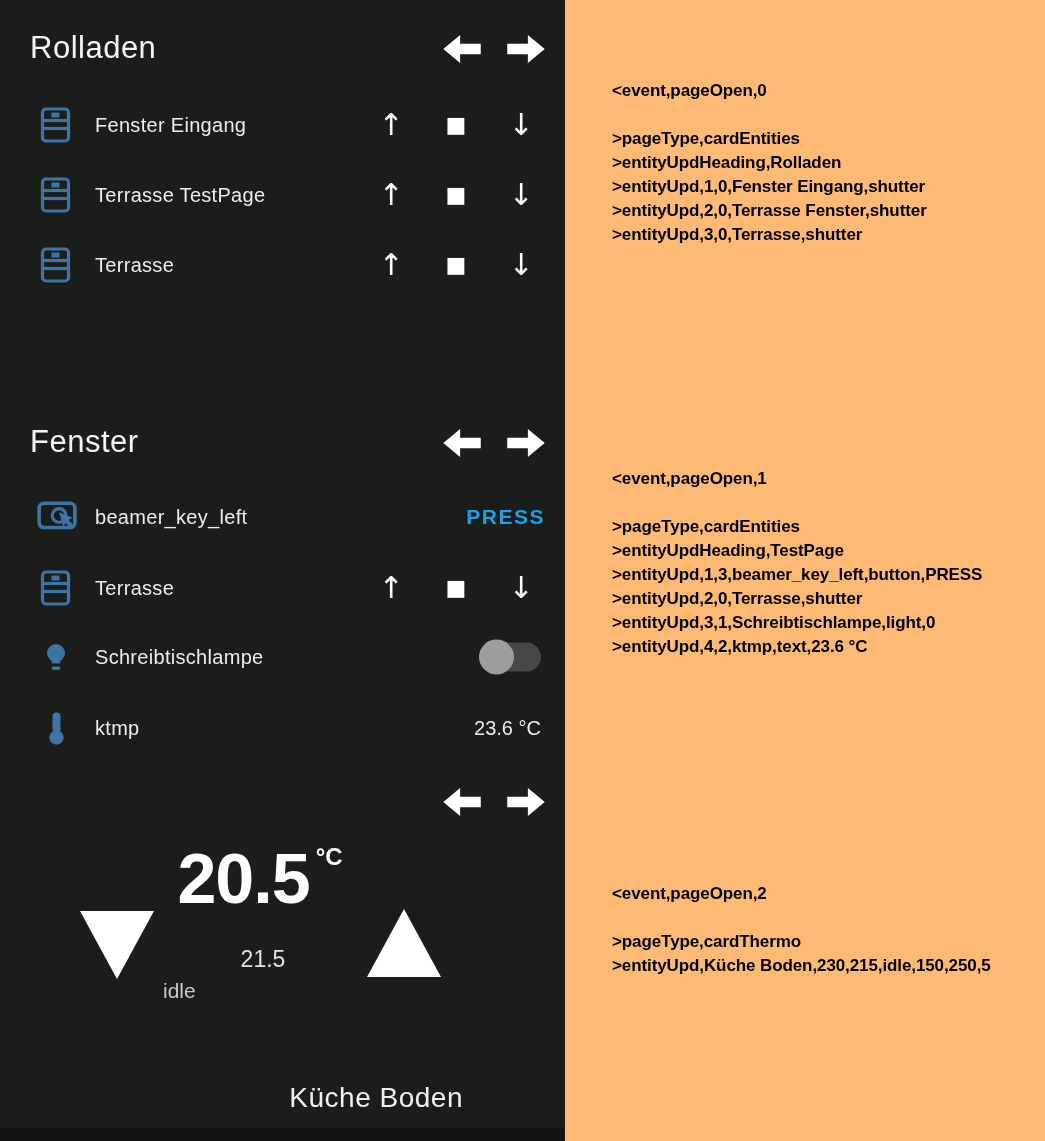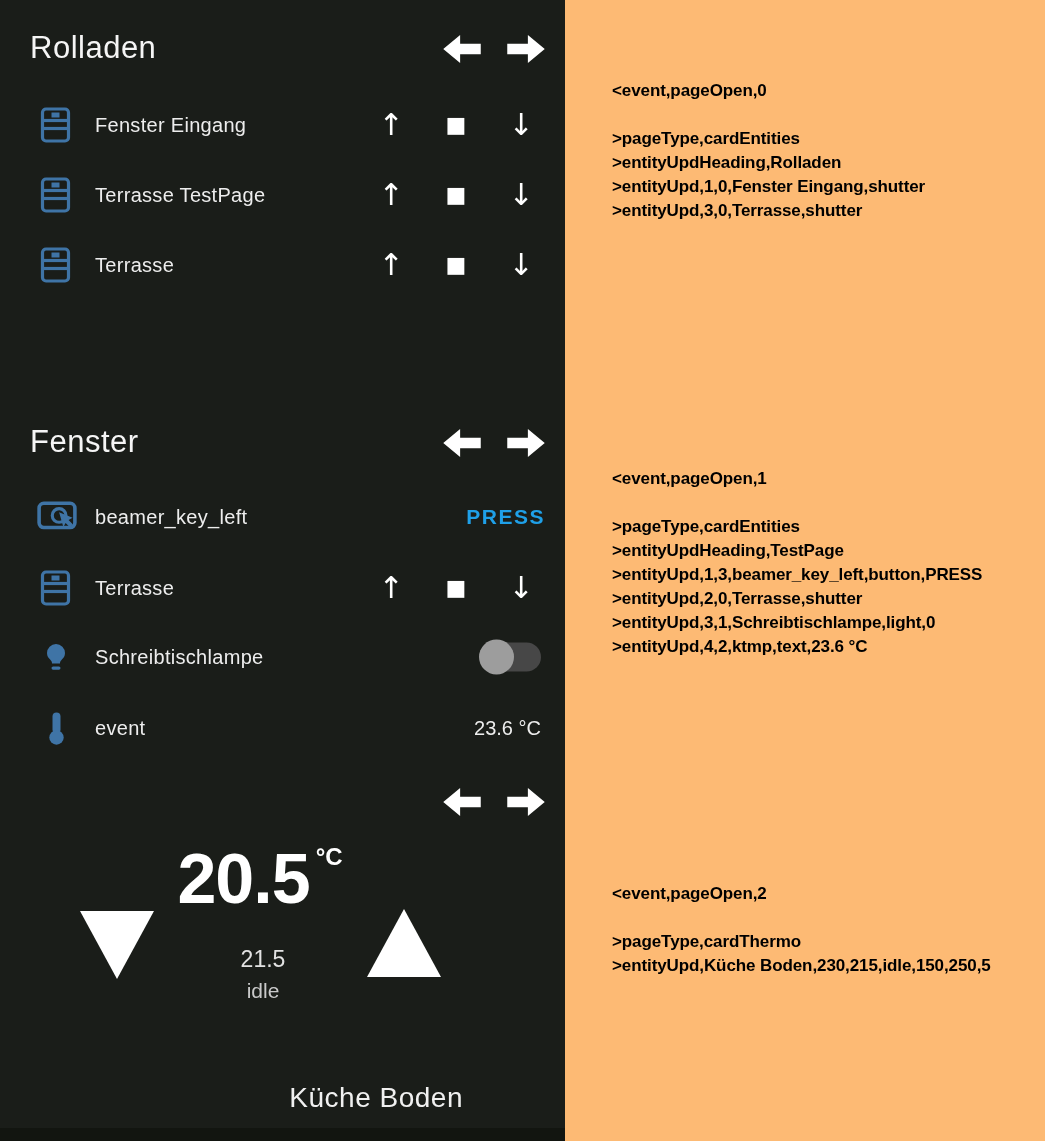--- a/index.html
+++ b/index.html
@@ -61,21 +61,21 @@
     position:absolute;left:90px;top:839px;width:340px;text-align:center;
     white-space:nowrap;color:#ffffff;
   }
   .thermo-temp .cur{font-size:70px;font-weight:700;letter-spacing:-1px;}
   .thermo-temp .unit{font-size:24px;font-weight:700;vertical-align:38px;margin-left:6px;}
   .thermo-setpoint{
     position:absolute;left:163px;top:946px;width:200px;text-align:center;
     font-size:23px;color:#e2e2e2;
   }
   .thermo-state{
-    position:absolute;left:163px;top:979px;width:200px;text-align:center;
+    position:absolute;left:163px;top:979px;width:200px;
     font-size:21px;color:#c9c9c9;
   }
   .thermo-title{
     position:absolute;left:63px;top:1082px;width:400px;text-align:right;
     font-size:28px;color:#f0f0f0;letter-spacing:0.5px;
   }
   .tri{position:absolute;cursor:pointer;}
   
   .proto-block{
     position:absolute;left:612px;color:#000000;font-weight:700;font-size:17px;
@@ -225,21 +225,21 @@
         <div class="toggle-knob"></div>
       </div>
     </div>
 
     <div class="entity-row" style="top:704px;">
       <span class="entity-icon" style="left:48px;">
           <svg width="17" height="34" viewBox="0 0 17 34">
             <use href="#def-thermo"></use>
           </svg>
         </span>
-      <span class="entity-label">event</span>
+      <span class="entity-label">ktmp</span>
       <span class="value-text">23.6 °C</span>
     </div>
 
     <div class="nav" style="top:786px;">
       <span>
           <svg width="38" height="30" viewBox="0 0 40 32">
             <use href="#def-arrow-left"></use>
           </svg>
         </span>
       <span>
@@ -269,20 +269,21 @@
     <div class="thermo-title">Küche Boden</div>
 
     <div id="panel-footer-strip"></div>
   </div>
 
   <div class="proto-block" style="top:79px;">
     <div class="proto-event">&lt;event,pageOpen,0</div>
     <div>&gt;pageType,cardEntities</div>
     <div>&gt;entityUpdHeading,Rolladen</div>
     <div>&gt;entityUpd,1,0,Fenster Eingang,shutter</div>
+    <div>&gt;entityUpd,2,0,Terrasse Fenster,shutter</div>
     <div>&gt;entityUpd,3,0,Terrasse,shutter</div>
   </div>
 
   <div class="proto-block" style="top:467px;">
     <div class="proto-event">&lt;event,pageOpen,1</div>
     <div>&gt;pageType,cardEntities</div>
     <div>&gt;entityUpdHeading,TestPage</div>
     <div>&gt;entityUpd,1,3,beamer_key_left,button,PRESS</div>
     <div>&gt;entityUpd,2,0,Terrasse,shutter</div>
     <div>&gt;entityUpd,3,1,Schreibtischlampe,light,0</div>

